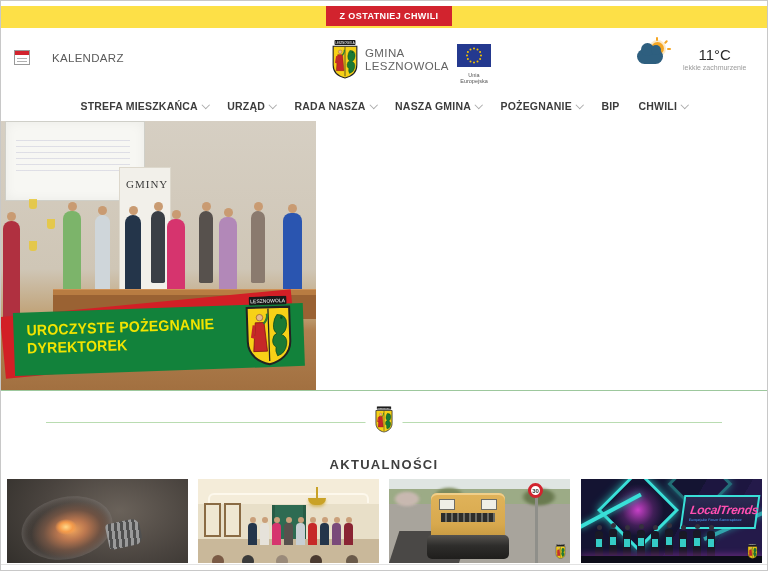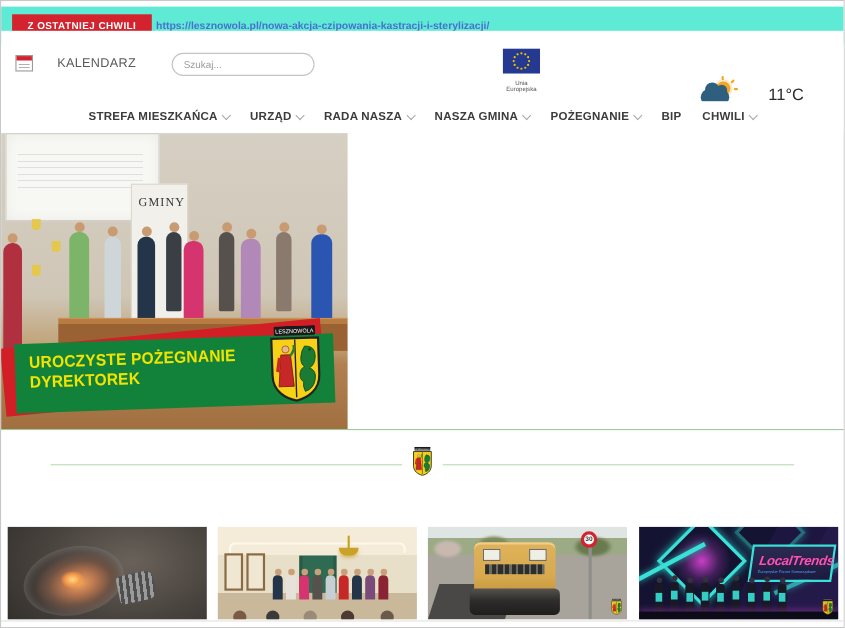--- a/index.html
+++ b/index.html
@@ -1,22 +1,22 @@
 <!DOCTYPE html>
 <html lang="pl"><head>
 <meta charset="utf-8">
 <style>
   html,body{margin:0;padding:0;background:#fff;}
   #app{position:relative;width:768px;height:571px;overflow:hidden;background:#fff;
        border:1px solid #c8c8c8;box-sizing:border-box;
        font-family:"Liberation Sans",sans-serif;-webkit-font-smoothing:antialiased;}
 
   
-  .ticker{position:absolute;left:0;right:0;top:5px;height:34px;background:#5eead4;
-          display:flex;align-items:center;overflow:hidden;}
+  .ticker{position:absolute;left:0;right:0;top:5px;height:34px;background:#fde047;
+          display:flex;align-items:center;overflow:hidden;flex-direction:column;}
   .ticker-badge{margin-left:10px;background:#d2232e;color:#fff;font-size:9px;font-weight:bold;
           letter-spacing:.4px;padding:5px 14px;white-space:nowrap;}
   .ticker-text{margin-left:8px;font-size:9.5px;font-weight:bold;color:#1c1c1c;white-space:nowrap;}
   .ticker-link{color:#4a6fd0;font-weight:bold;font-size:9.5px;text-decoration:none;margin-left:4px;white-space:nowrap;}
 
   
   .header{position:absolute;left:0;right:0;top:27px;height:64px;background:#fff;}
   .cal{position:absolute;left:13px;top:22px;display:flex;align-items:center;cursor:pointer;}
   .cal-icon{width:16px;height:15px;border:1px solid #9a9a9a;background:#fff;position:relative;box-sizing:border-box;}
   .cal-icon::before{content:'';position:absolute;left:0;right:0;top:0;height:4px;background:#d2232e;}
@@ -26,21 +26,21 @@
   .search{position:absolute;left:155px;top:20px;width:130px;height:21px;border:1px solid #c4c4c4;
           border-radius:11px;background:#fff;display:flex;align-items:center;box-sizing:border-box;}
   .search input{border:none;outline:none;background:transparent;flex:1;font-size:9px;color:#444;
           padding:0 0 0 10px;font-family:"Liberation Sans",sans-serif;}
   .search input::placeholder{color:#9a9a9a;}
   .search svg{margin-right:7px;}
   .logo{position:absolute;left:330px;top:12px;display:flex;align-items:center;cursor:pointer;}
   .logo-text{margin-left:6px;font-size:11.5px;line-height:12.5px;color:#636363;letter-spacing:.4px;}
   .eu{position:absolute;left:455px;top:16px;width:36px;text-align:center;cursor:pointer;}
   .eu-caption{font-size:5.5px;color:#555;margin-top:1px;}
-  .weather{position:absolute;left:634px;top:12px;display:flex;align-items:center;margin-top:32px;}
+  .weather{position:absolute;left:634px;top:12px;display:flex;align-items:center;}
   .w-icon{position:relative;width:40px;height:36px;}
   .w-sun{position:absolute;left:16px;top:2px;width:13px;height:13px;border-radius:50%;background:#f5a623;
          box-shadow:0 0 0 2px rgba(245,166,35,.25);}
   .w-ray{position:absolute;background:#f5a623;width:2px;height:4px;border-radius:1px;}
   .w-cloud{position:absolute;left:2px;top:9px;width:26px;height:15px;background:#2e5f7f;border-radius:8px;}
   .w-cloud::before{content:'';position:absolute;left:4px;top:-6px;width:13px;height:13px;border-radius:50%;background:#2e5f7f;}
   .w-cloud::after{content:'';position:absolute;right:2px;top:-4px;width:10px;height:10px;border-radius:50%;background:#2e5f7f;}
   .w-text{margin-left:8px;text-align:center;}
   .w-temp{font-size:15px;color:#2b2b2b;}
   .w-desc{font-size:7px;color:#9a9a9a;margin-top:1px;}
@@ -194,28 +194,30 @@
     <a class="ticker-link" href="#">https://lesznowola.pl/nowa-akcja-czipowania-kastracji-i-sterylizacji/</a>
   </div>
 
   <div class="header">
 
     <div class="cal">
       <span class="cal-icon"></span>
       <span class="cal-label">KALENDARZ</span>
     </div>
 
-    <div class="search">
-      <input type="text" placeholder="Szukaj..." style="">
-      <svg width="13" height="13" viewBox="0 0 13 13">
-        <circle cx="5.5" cy="5.5" r="4" fill="none" stroke="#777" stroke-width="1.3"></circle>
-        <line x1="8.6" y1="8.6" x2="12" y2="12" stroke="#777" stroke-width="1.3"></line>
-      </svg>
-    </div>
-
+
+    <div class="logo">
+      <svg width="28" height="39" viewBox="0 0 40 56">
+        <use href="#coa"></use>
+      </svg>
+      <div class="logo-text">
+        <div>GMINA</div>
+        <div>LESZNOWOLA</div>
+      </div>
+    </div>
 
     <div class="eu">
       <svg width="34" height="23" viewBox="0 0 34 23">
         <rect width="34" height="23" fill="#24398f"></rect>
         <g fill="#f5c400">
           <circle cx="17" cy="4.5" r="1"></circle>
             <circle cx="20.5" cy="5.4" r="1"></circle>
             <circle cx="23.1" cy="8" r="1"></circle>
           <circle cx="24" cy="11.5" r="1"></circle>
             <circle cx="23.1" cy="15" r="1"></circle>
@@ -310,20 +312,21 @@
     </div>
 
   </div>
 
   <div class="divider-line"></div>
   <div class="divider-coa">
     <svg width="19" height="27" viewBox="0 0 40 56">
         <use href="#coa"></use>
       </svg>
   </div>
+  <h2 class="news-title" style="margin:0;">AKTUALNOŚCI</h2>
 
   <div class="card card1">
     <div class="bulb-glass"></div>
     <div class="bulb-glow"></div>
     <div class="bulb-base"></div>
   </div>
 
   <div class="card card2">
     <div class="cove"></div>
     <div class="curtain"></div>

